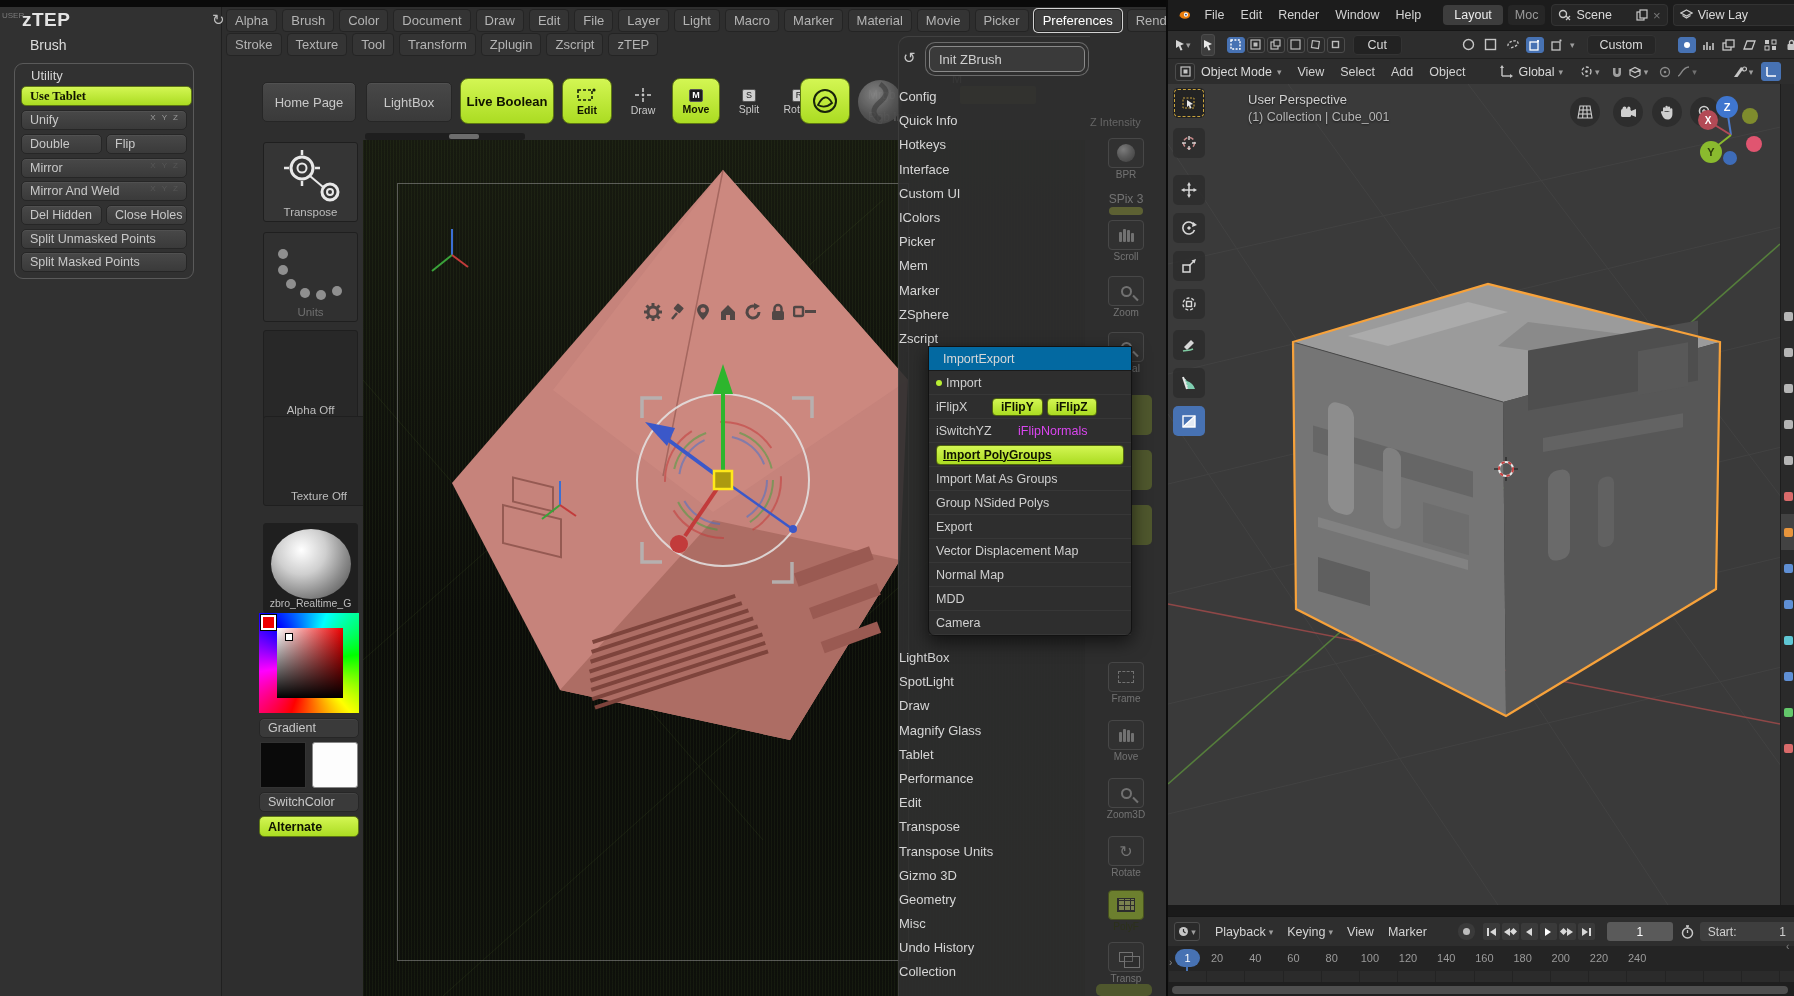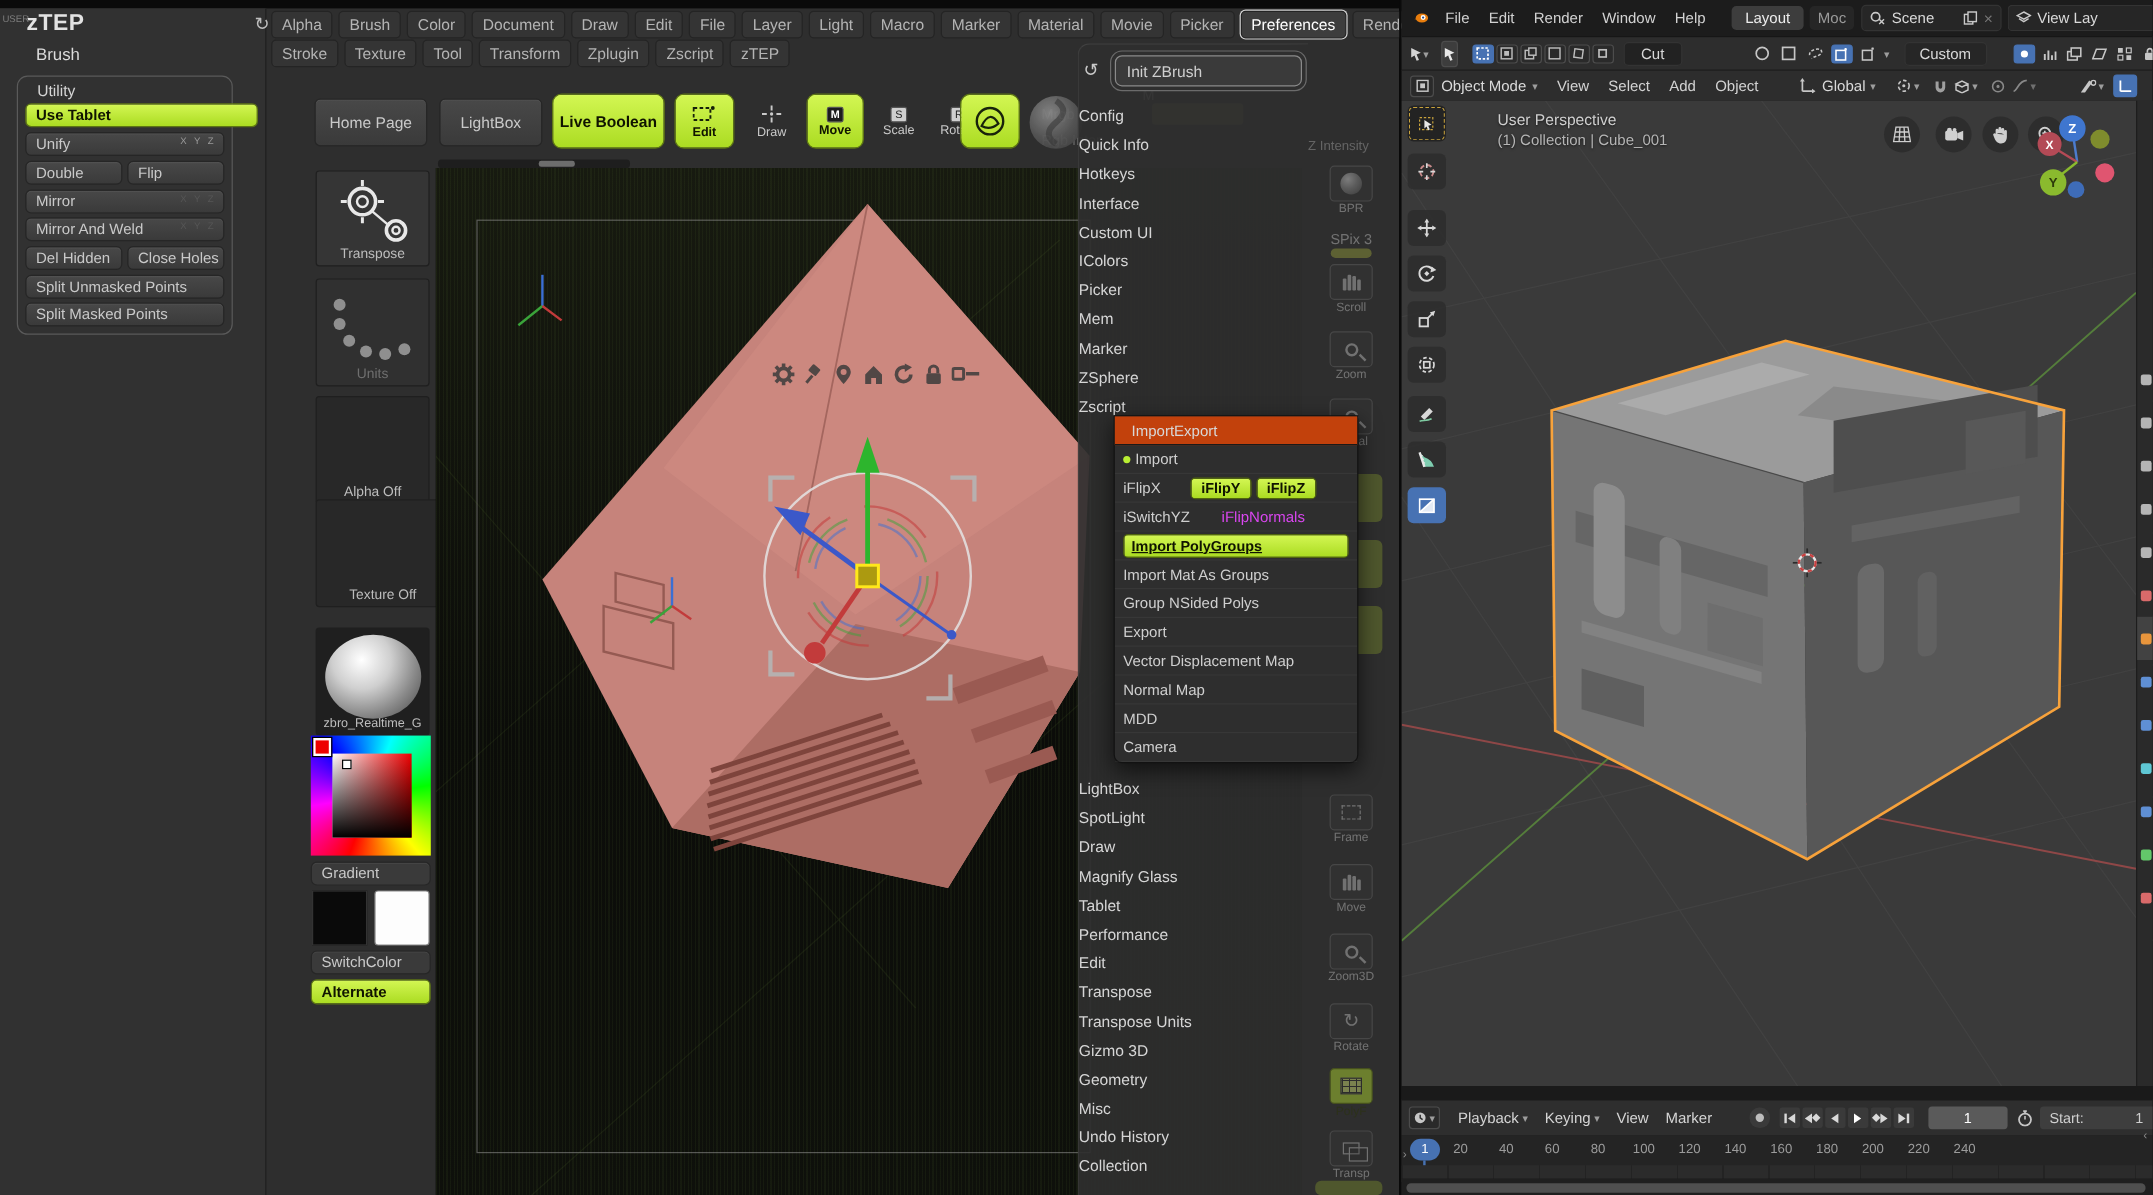--- a/index.html
+++ b/index.html
@@ -45,21 +45,21 @@
   .prefmenu{position:absolute;left:898px;top:36px;width:192px;height:960px;background:rgba(47,47,47,.92);
      border-left:1px solid rgba(255,255,255,.07);border-top:1px solid rgba(255,255,255,.09);border-top-left-radius:10px;}
   .pref-item{height:24.2px;line-height:24.2px;color:#d6d6d6;font-size:13px;white-space:nowrap;}
   .initbox{position:absolute;left:30px;top:9px;width:156px;height:26px;border:1px solid #8a8a8a;border-radius:6px;
      box-shadow:0 0 0 3px #2f2f2f,0 0 0 4px #6b6b6b;background:#3a3a3a;color:#cfcfcf;font-size:13px;
      display:flex;align-items:center;padding-left:9px;}
   .submenu{position:absolute;left:928px;top:346px;width:204px;height:290px;background:#2e2e2e;
      border:1px solid #121212;border-radius:0 0 7px 7px;box-shadow:0 6px 18px rgba(0,0,0,.6);z-index:6;}
   .sm-row{height:24px;display:flex;align-items:center;padding:0 7px;border-bottom:1px solid rgba(255,255,255,.045);
      color:#cfcfcf;font-size:12.5px;gap:4px;}
-  .sm-title{background:#c2410c;color:#d8d8d8;border-bottom:1px solid #1a1a1a;padding-left:14px;}
+  .sm-title{background:#0369a1;color:#d8d8d8;border-bottom:1px solid #1a1a1a;padding-left:14px;}
   .sm-greenbtn{background:linear-gradient(#d3f653,#abdc22);color:#101400;border:1px solid #50650e;border-radius:4px;
      font-size:12px;font-weight:bold;padding:1px 8px;line-height:14px;}
   .sm-dot{width:6px;height:6px;border-radius:50%;background:#b9ee33;}
   
   .bl{position:absolute;left:1168px;top:0;width:626px;height:996px;background:#1c1c1c;}
   .bl-r1{position:absolute;left:0;top:0;width:626px;height:30px;background:#1c1c1c;display:flex;align-items:center;}
   .bmenu{color:#d2d2d2;font-size:12.5px;padding:3px 8px;}
   .btab{color:#ededed;font-size:12.5px;background:#3d3d3d;border-radius:4px;padding:3px 11px;}
   .btab.dim{background:#262626;color:#9a9a9a;padding:3px 7px;}
   .bfield{background:#262626;border:1px solid #333;border-radius:4px;color:#d9d9d9;font-size:12.5px;
@@ -118,21 +118,21 @@
   <div class="zb">
     <div class="zb-topstrip"></div>
 
     <div class="zb-left">
       <div class="abs" style="left:2px;top:4px;font-size:8px;color:#7c7c7c;">USER</div>
       <div class="abs zb-title" style="left:22px;top:2px;">zTEP</div>
       <div class="abs" style="left:212px;top:4px;color:#bdbdbd;font-size:15px;">↻</div>
       <div class="abs zb-sec" style="left:30px;top:30px;">Brush</div>
       <div class="ugroup">
         <div class="ugroup-title">Utility</div>
-        <div class="zbtn green left abs" style="left:6px;top:22px;width:194px;height:20px;">Use Tablet</div>
+        <div class="zbtn green left abs" style="left:6px;top:22px;width:171px;height:20px;font-family:Liberation Serif, serif;">Use Tablet</div>
         <div class="zbtn left abs" style="left:6px;top:46px;width:166px;height:20px;">
             <span>Unify</span>
             <span class="xyz">X Y Z</span>
           </div>
         <div class="zbtn left abs" style="left:6px;top:70px;width:81px;height:20px;">Double</div>
         <div class="zbtn left abs" style="left:91px;top:70px;width:81px;height:20px;">Flip</div>
         <div class="zbtn left abs" style="left:6px;top:94px;width:166px;height:20px;">
             <span>Mirror</span>
             <span class="xyz dim">X Y Z</span>
           </div>
@@ -202,21 +202,21 @@
           <circle cx="9" cy="8" r="1.4" fill="#c9c9c9"></circle>
         </svg>
       <span class="tlabel" style="color:#c9c9c9;">Draw</span>
     </div>
     <div class="zbtn green tbtn" style="left:672px;top:78px;width:48px;height:46px;border-radius:8px;">
       <span class="badge">M</span>
       <span class="tlabel" style="color:#101400;font-weight:bold;">Move</span>
     </div>
     <div class="tbtn" style="left:726px;top:80px;width:46px;height:42px;">
       <span class="badge" style="background:#cfcfcf;color:#222;">S</span>
-      <span class="tlabel" style="color:#c9c9c9;">Scale</span>
+      <span class="tlabel" style="color:#c9c9c9;">Split</span>
     </div>
     <div class="tbtn" style="left:776px;top:80px;width:46px;height:42px;">
       <span class="badge" style="background:#cfcfcf;color:#222;">R</span>
       <span class="tlabel" style="color:#c9c9c9;">Rotate</span>
     </div>
     <div class="zbtn green abs" style="left:800px;top:78px;width:50px;height:46px;border-radius:9px;">
       <svg width="28" height="28" viewBox="0 0 28 28">
           <circle cx="14" cy="14" r="11" fill="none" stroke="#18230b" stroke-width="2"></circle>
           <path d="M7 18 Q14 4 21 16 Q14 22 7 18 Z" fill="none" stroke="#18230b" stroke-width="1.8"></path>
         </svg>

